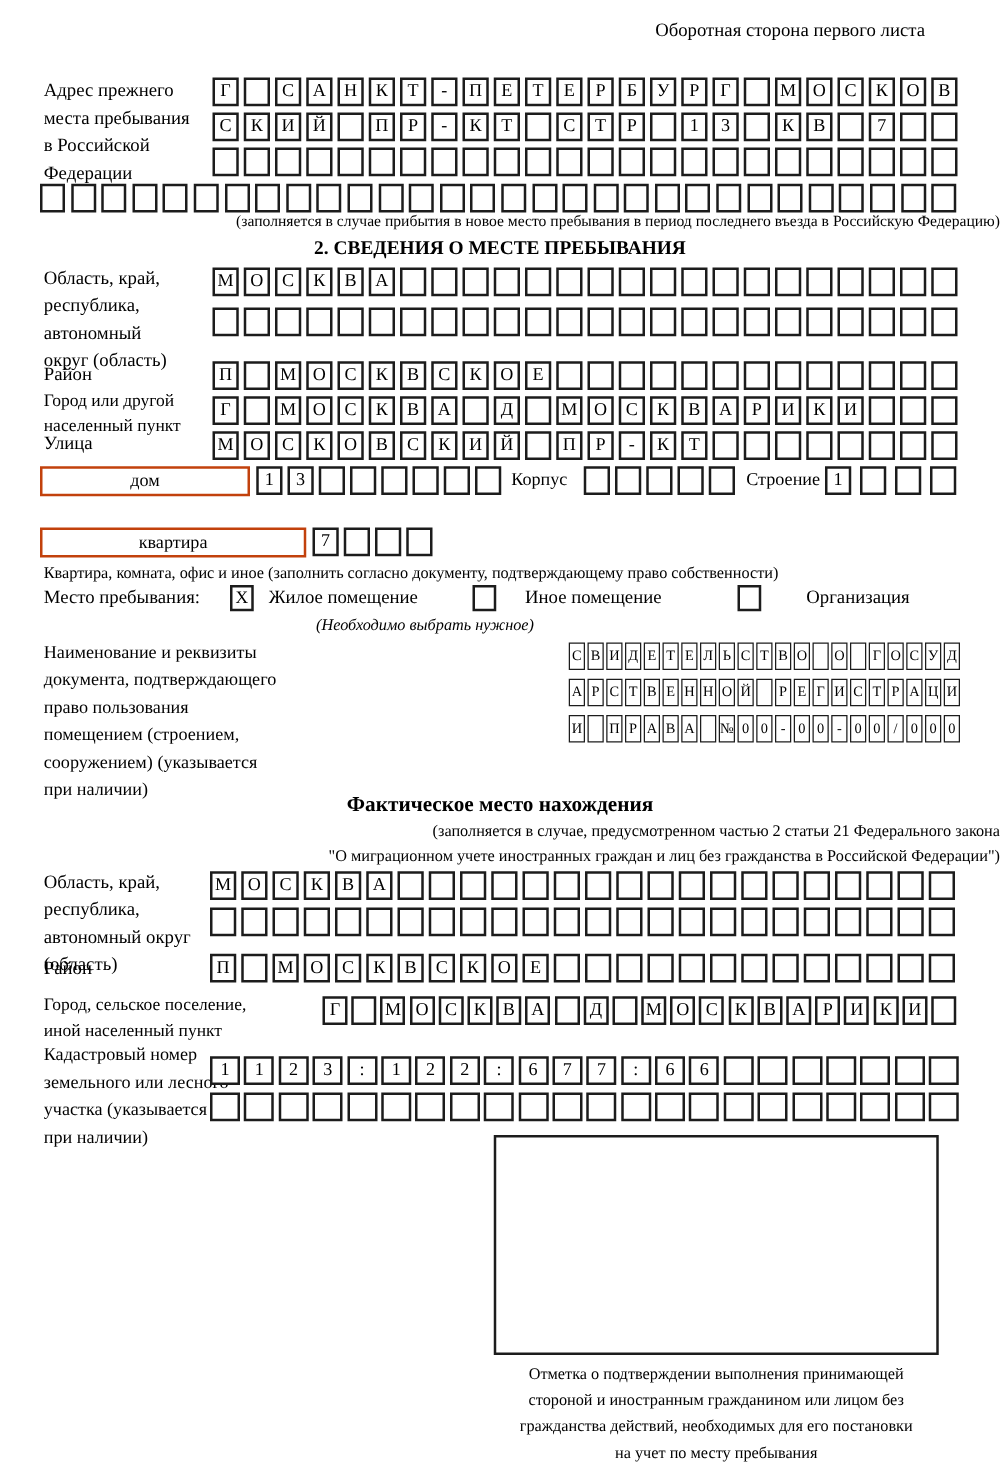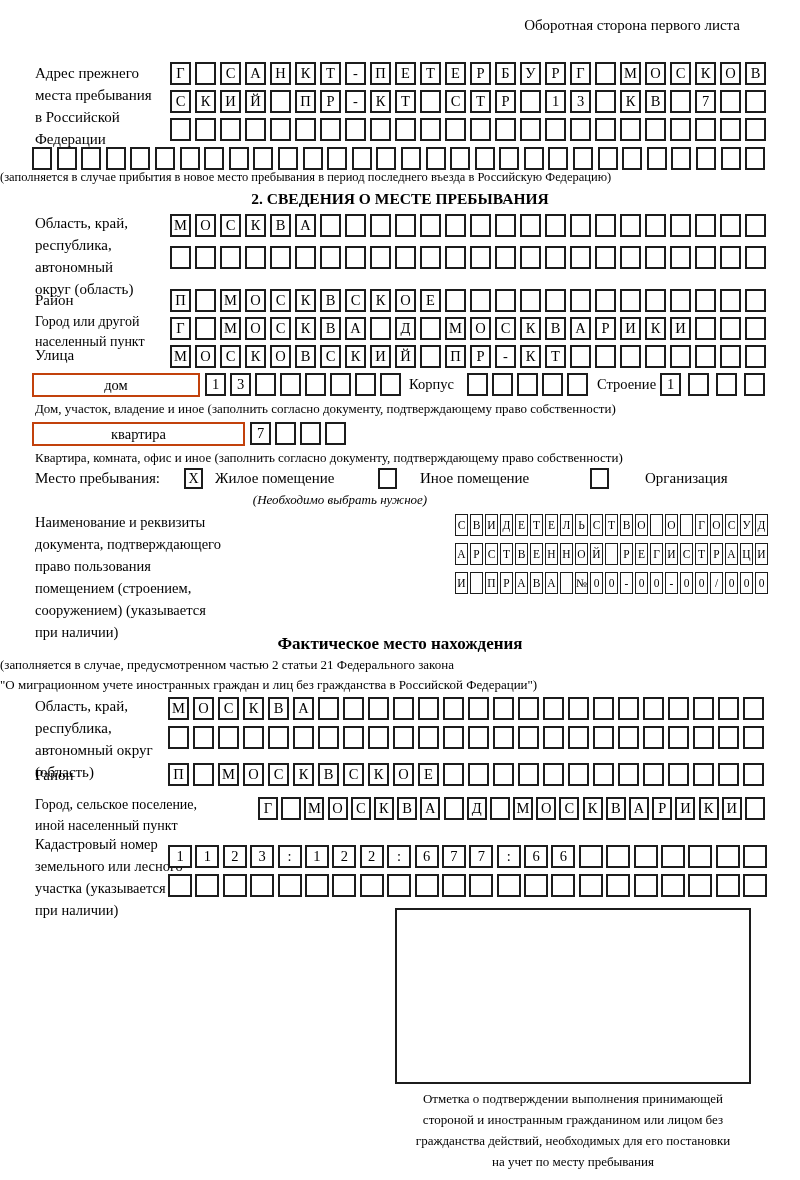--- a/index.html
+++ b/index.html
@@ -1,21 +1,21 @@
 <!DOCTYPE html>
 <html><head>
 <meta charset="utf-8">
 <style>
   html,body{margin:0;padding:0;background:#e8e8e8;}
   .page{position:relative;width:800px;height:1180px;background:#ffffff;margin:0 auto;
         font-family:"Liberation Serif","DejaVu Serif",serif;color:#000;overflow:hidden;}
   .abs{position:absolute;}
   .lbl{font-size:15px;line-height:22px;white-space:pre-line;}
   .lbl-sm{font-size:14px;line-height:20px;white-space:pre-line;}
-  .note{font-size:12.5px;text-align:left;width:800px;left:0;}
+  .note{font-size:12.5px;text-align:right;width:800px;left:0;}
   .title{font-size:15.5px;font-weight:bold;text-align:center;width:800px;left:0;}
   .cellrow{display:flex;--cw:21px;--gap:4px;}
   .cell{box-sizing:border-box;flex:none;width:var(--cw);height:23px;border:2px solid #1c1c1c;
         margin-right:var(--gap);display:flex;align-items:center;justify-content:center;
         font-size:14.5px;background:#fff;}
   .r30{--cw:20px;--gap:4.6px;}
   .r-narrow{--cw:13px;--gap:2px;}
   .r-narrow .cell{font-size:11.5px;height:22px;border-width:1.8px;}
   .r-kad{--cw:24px;--gap:3.4px;}
   .r-city2{--cw:20px;--gap:3.2px;}
@@ -313,21 +313,20 @@
       <div class="cell"></div>
       <div class="cell"></div>
     </div>
   <div class="abs" style="left:597px;top:376px;font-size:14.5px;">Строение</div>
   <div class="abs cellrow r-str" style="left:660px;top:373px;">
       <div class="cell">1</div>
       <div class="cell"></div>
       <div class="cell"></div>
       <div class="cell"></div>
     </div>
-  <div class="abs" style="left:35px;top:401px;font-size:13px;">Дом, участок, владение и иное (заполнить согласно документу, подтверждающему право собственности)</div>
 
   <div class="abs namebox" style="left:32px;top:422px;width:213px;">квартира</div>
   <div class="abs cellrow" style="left:250px;top:422px;">
       <div class="cell">7</div>
       <div class="cell"></div>
       <div class="cell"></div>
       <div class="cell"></div>
     </div>
   <div class="abs" style="left:35px;top:450px;font-size:13px;">Квартира, комната, офис и иное (заполнить согласно документу, подтверждающему право собственности)</div>
 

